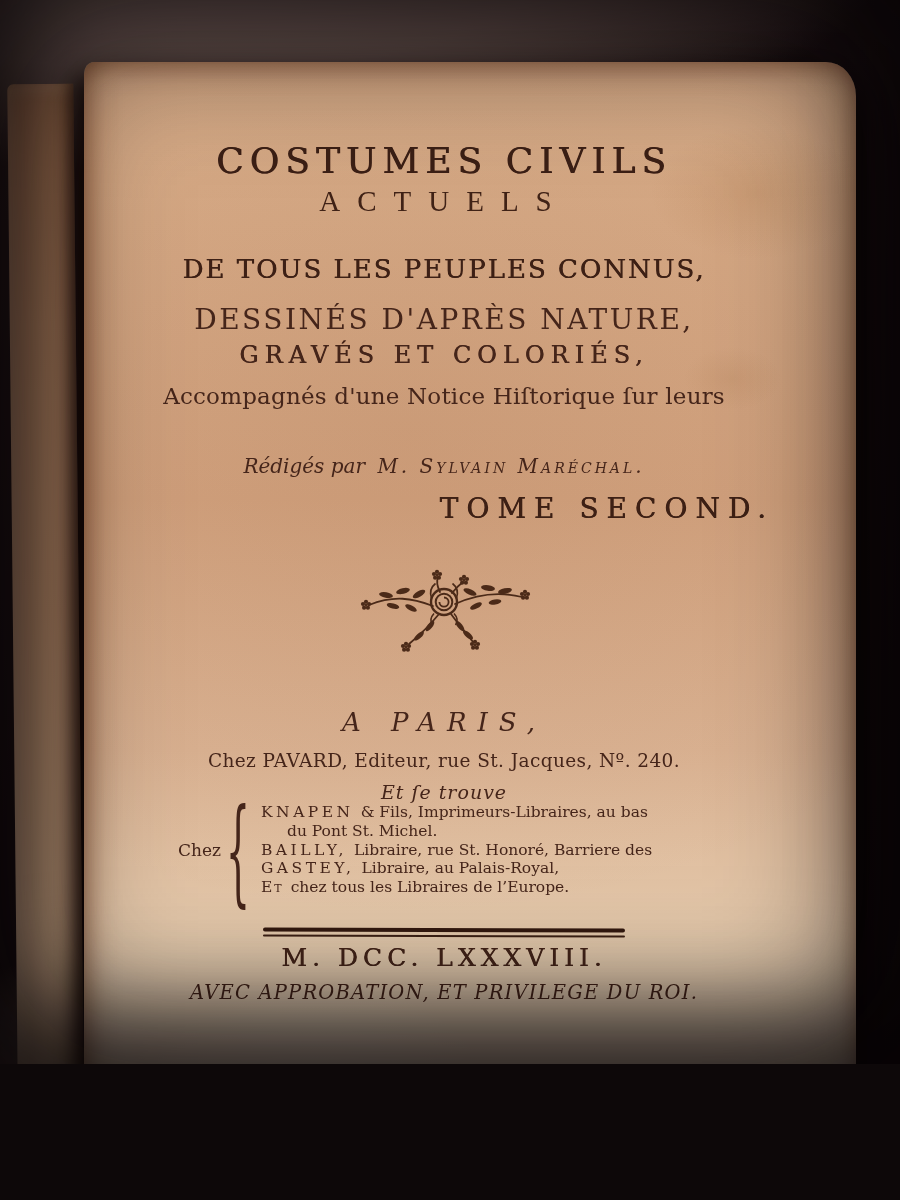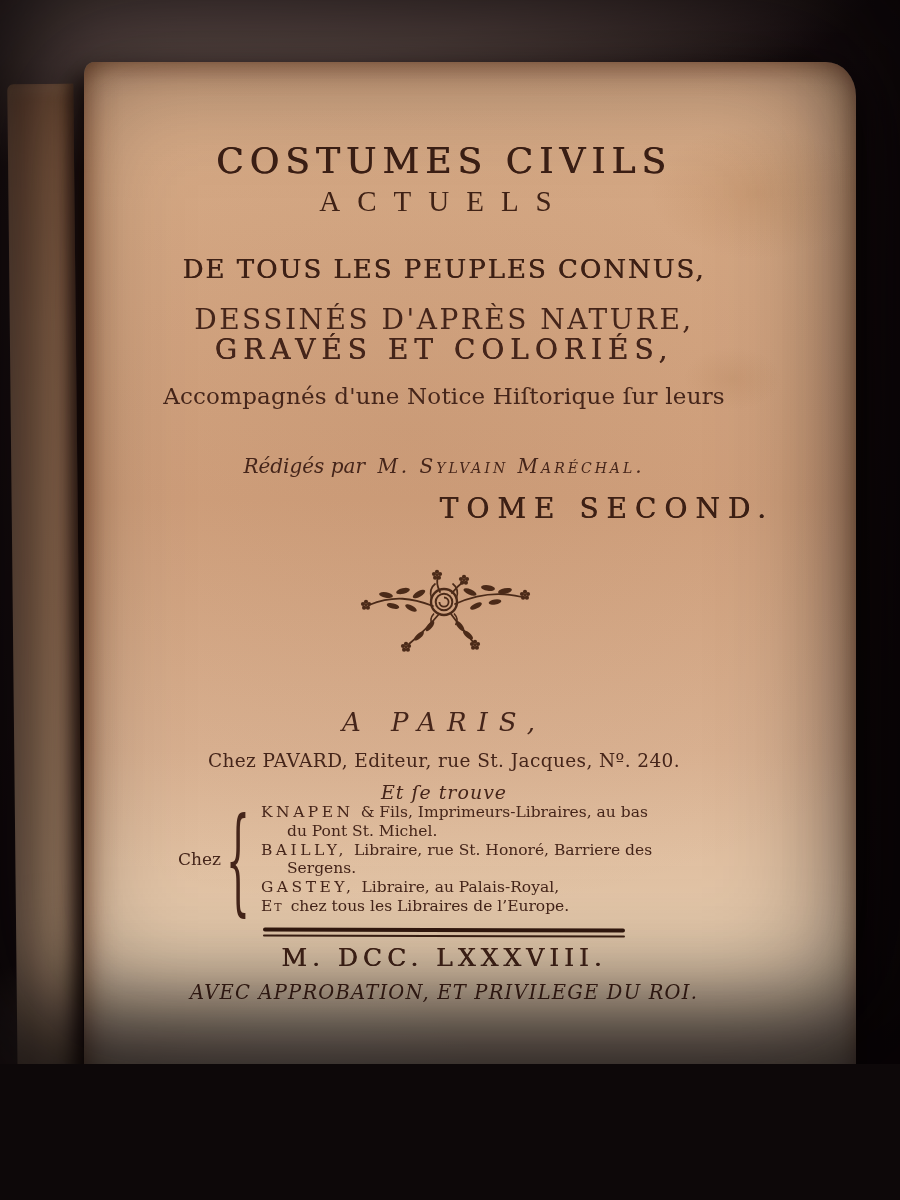--- a/index.html
+++ b/index.html
@@ -38,21 +38,21 @@
       -14px 10px 24px -4px rgba(16,6,4,.92),
       12px 18px 40px rgba(4,2,2,.65);
   }
   .content{position:absolute;left:30px;top:0;width:660px;height:100%;color:var(--ink,#45251a);}
   .line{position:absolute;left:0;width:100%;text-align:center;white-space:nowrap;}
   .soft{text-shadow:.45px 0 currentColor;}
   .t-main {top:78px; font-size:36px;letter-spacing:6px; color:#3b1f15;text-shadow:.7px 0 currentColor;}
   .t-act  {top:123px;font-size:29px;letter-spacing:17px;color:#402216;font-family:Liberation Serif, serif;}
   .t-peu  {top:192px;font-size:26px;letter-spacing:2px; color:#3d2015;text-shadow:.5px 0 currentColor;}
   .t-des  {top:241px;font-size:28px;letter-spacing:2.5px;}
-  .t-gra  {top:271px;font-size:28px;letter-spacing:6px;}
+  .t-gra  {top:279px;font-size:24px;letter-spacing:6px;}
   .t-acc1 {top:321px;font-size:23px;letter-spacing:.2px;}
   .t-acc2 {top:351px;font-size:23px;letter-spacing:.2px;}
   .t-red  {top:392px;font-size:20px;font-style:italic;}
   .t-red .author{font-variant:small-caps;letter-spacing:3px;margin-left:6px;}
   .t-tome {top:430px;font-size:28px;letter-spacing:8px;color:#3d2015;text-shadow:.5px 0 currentColor;text-align:right;}
   .ornament{top:502px;display:flex;justify-content:center;}
   .t-paris{top:645px;font-size:26px;font-style:italic;letter-spacing:11px;}
   .t-pav  {top:688px;font-size:18.5px;letter-spacing:.4px;}
   .t-trou {top:719px;font-size:19px;font-style:italic;letter-spacing:1px;}
   .chez-block{position:absolute;top:741px;left:0;width:100%;display:flex;align-items:center;}
@@ -152,21 +152,20 @@
         <span class="chez">Chez</span>
         <span class="brace">{</span>
         <div class="sellers">
           <div class="sline">
             <span class="sname">KNAPEN</span><span>&amp; Fils, Imprimeurs-Libraires, au bas</span>
           </div>
           <div class="sline cont">du Pont St. Michel.</div>
           <div class="sline">
             <span class="sname">BAILLY,</span><span>Libraire, rue St. Honoré, Barriere des</span>
           </div>
-          <div class="sline cont">Sergens.</div>
           <div class="sline">
             <span class="sname">GASTEY,</span><span>Libraire, au Palais-Royal,</span>
           </div>
           <div class="sline">
             <span class="sname sc">Et</span><span>chez tous les Libraires de l’Europe.</span>
           </div>
         </div>
       </div>
 
       <div class="rule">

